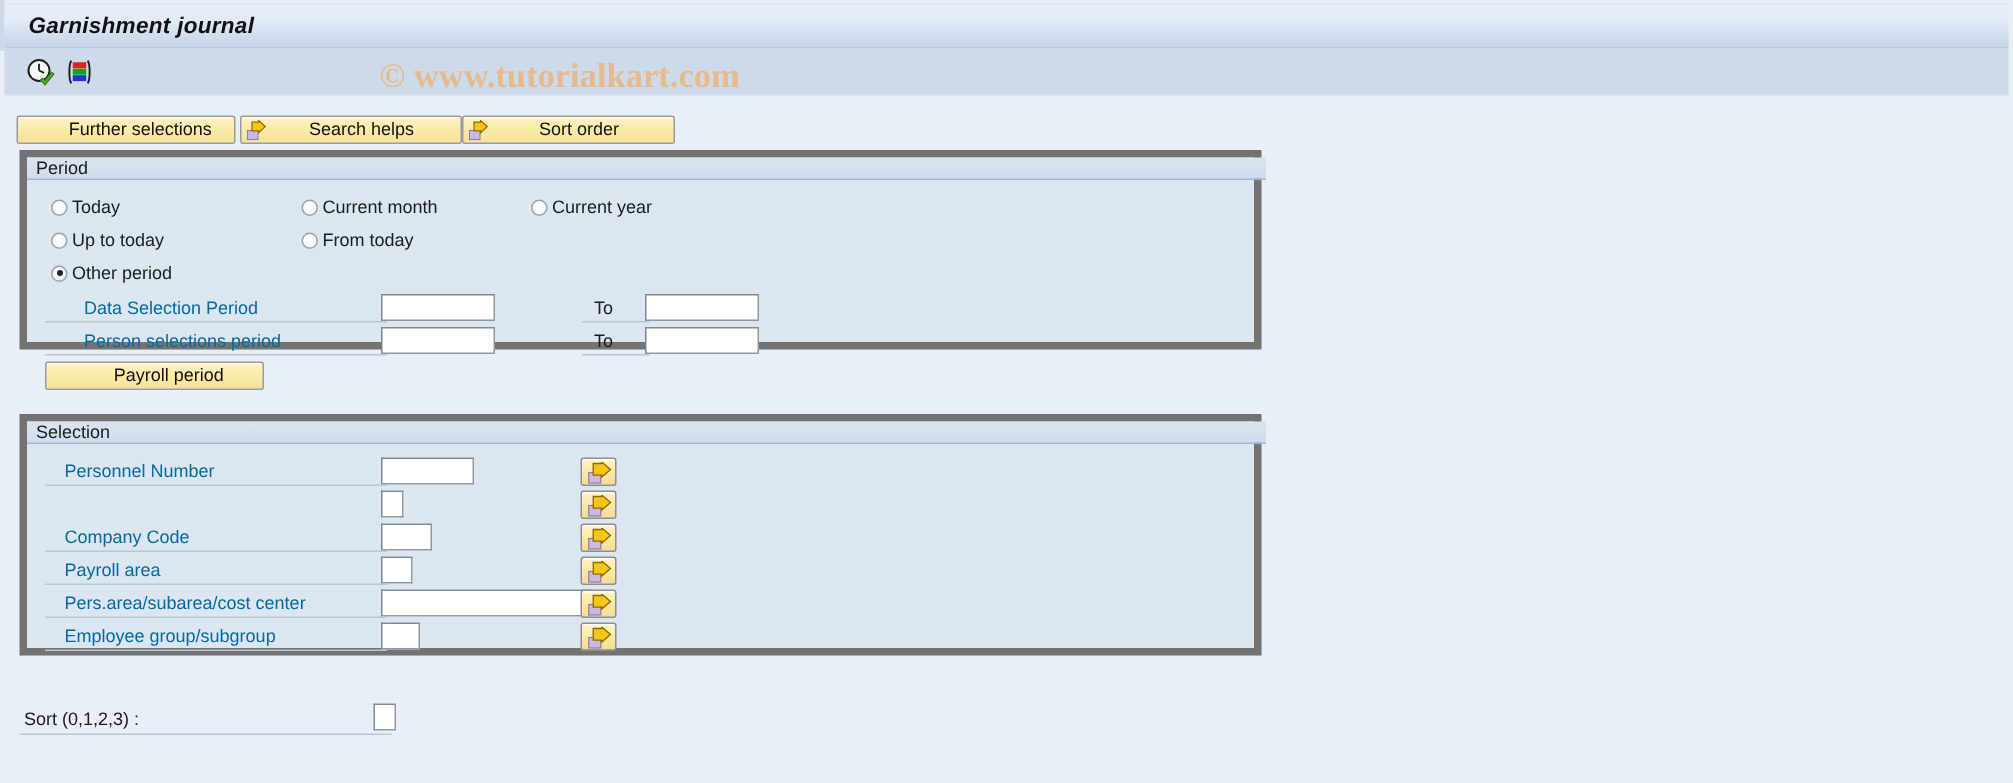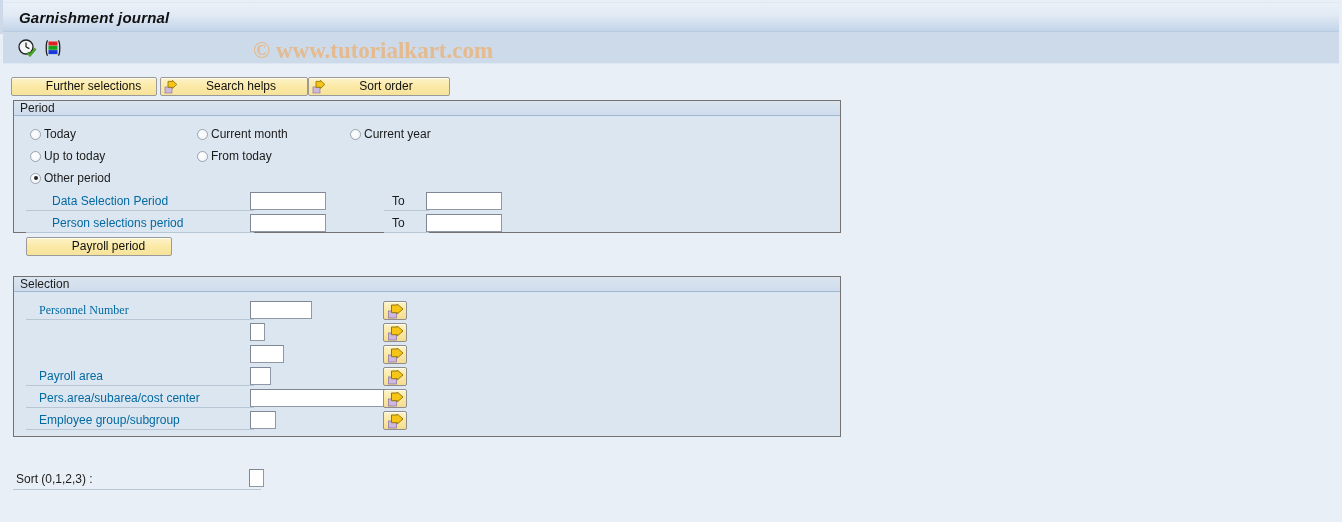--- a/index.html
+++ b/index.html
@@ -113,21 +113,21 @@
     width: 14px; height: 14px;
   }
   #btn-further { left: 8px; top: 12px; width: 146px; }
   #btn-search  { left: 157px; top: 12px; width: 148px; }
   #btn-sort    { left: 305px; top: 12px; width: 142px; }
   #btn-search .btnlabel, #btn-sort .btnlabel { padding-left: 14px; }
 
   
   .groupbox {
     position: absolute;
-    border: 1px solid #737373;
+    border: 5px solid #737373;
     box-sizing: border-box;
     background: #dce6f0;
   }
   .groupbox-title {
     position: absolute;
     left: 0; top: 0;
     height: 15px;
     line-height: 15px;
     padding-left: 6px;
     font-size: 12px;
@@ -339,39 +339,43 @@
 
       <div class="pbtn" style="left:12px; top:136px; width:146px;">
         <span class="btnlabel">Payroll period</span>
       </div>
     </div>
 
     <div class="groupbox" id="gb-selection">
       <div class="groupbox-title">Selection</div>
 
       <div class="fieldrow" style="left:12px; top:25px; width:228px;">
-        <span class="flabel" style="left:13px;font-family:Liberation Serif, serif;">Personnel Number</span>
+        <span class="flabel" style="left:13px;">Personnel Number</span>
         <span class="flabel-underline" style="width:228px;"></span>
       </div>
       <input class="sap-input" style="left: 236px; top: 24px; width: 62px;" type="text" value="">
       <div class="selbtn" style="left:369px; top:24px;">
         <svg width="16" height="15" viewBox="0 0 16 15">
           <rect x="0.5" y="7" width="8" height="7" fill="#cdb8e0" stroke="#8f7aa6" stroke-width="0.8"></rect>
           <path d="M3.5 1 H9.2 V0 L15 5 L9.2 10 V8.7 H3.5 Z" fill="#f7c518" stroke="#8a6d00" stroke-width="0.9"></path>
         </svg>
       </div>
 
       <input class="sap-input" style="left: 236px; top: 46px; width: 15px;" type="text" value="">
       <div class="selbtn" style="left:369px; top:46px;">
         <svg width="16" height="15" viewBox="0 0 16 15">
           <rect x="0.5" y="7" width="8" height="7" fill="#cdb8e0" stroke="#8f7aa6" stroke-width="0.8"></rect>
           <path d="M3.5 1 H9.2 V0 L15 5 L9.2 10 V8.7 H3.5 Z" fill="#f7c518" stroke="#8a6d00" stroke-width="0.9"></path>
         </svg>
       </div>
 
+      <div class="fieldrow" style="left:12px; top:69px; width:228px;">
+        <span class="flabel" style="left:13px;">Company Code</span>
+        <span class="flabel-underline" style="width:228px;"></span>
+      </div>
       <input class="sap-input" style="left: 236px; top: 68px; width: 34px;" type="text" value="">
       <div class="selbtn" style="left:369px; top:68px;">
         <svg width="16" height="15" viewBox="0 0 16 15">
           <rect x="0.5" y="7" width="8" height="7" fill="#cdb8e0" stroke="#8f7aa6" stroke-width="0.8"></rect>
           <path d="M3.5 1 H9.2 V0 L15 5 L9.2 10 V8.7 H3.5 Z" fill="#f7c518" stroke="#8a6d00" stroke-width="0.9"></path>
         </svg>
       </div>
 
       <div class="fieldrow" style="left:12px; top:91px; width:228px;">
         <span class="flabel" style="left:13px;">Payroll area</span>

